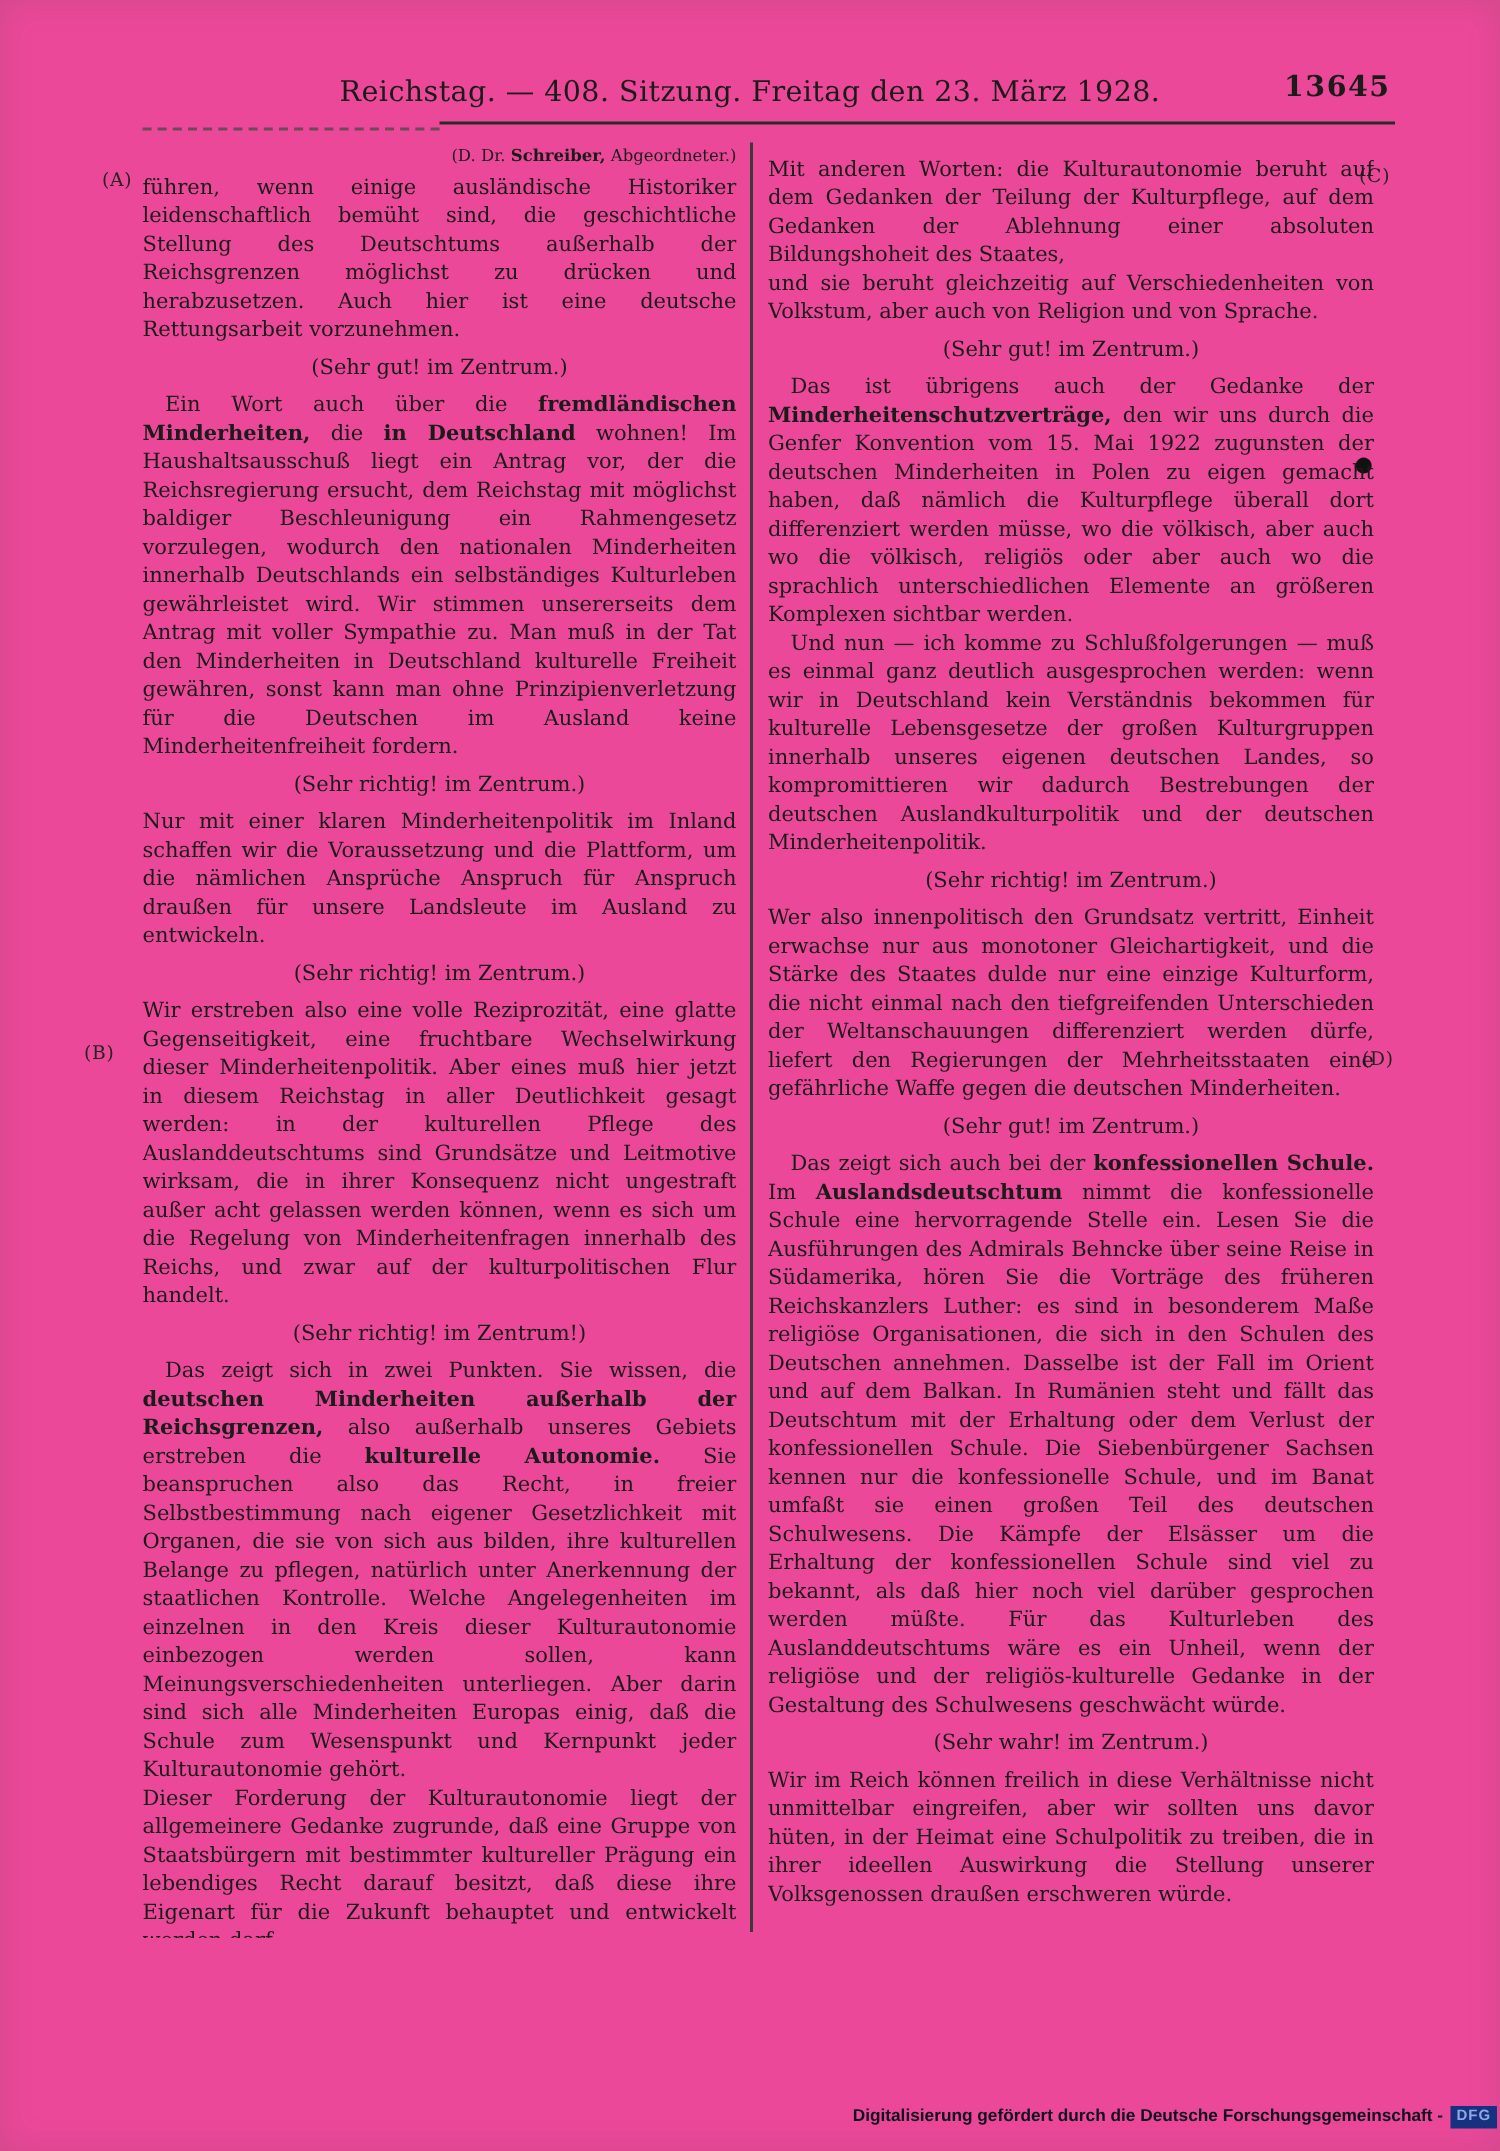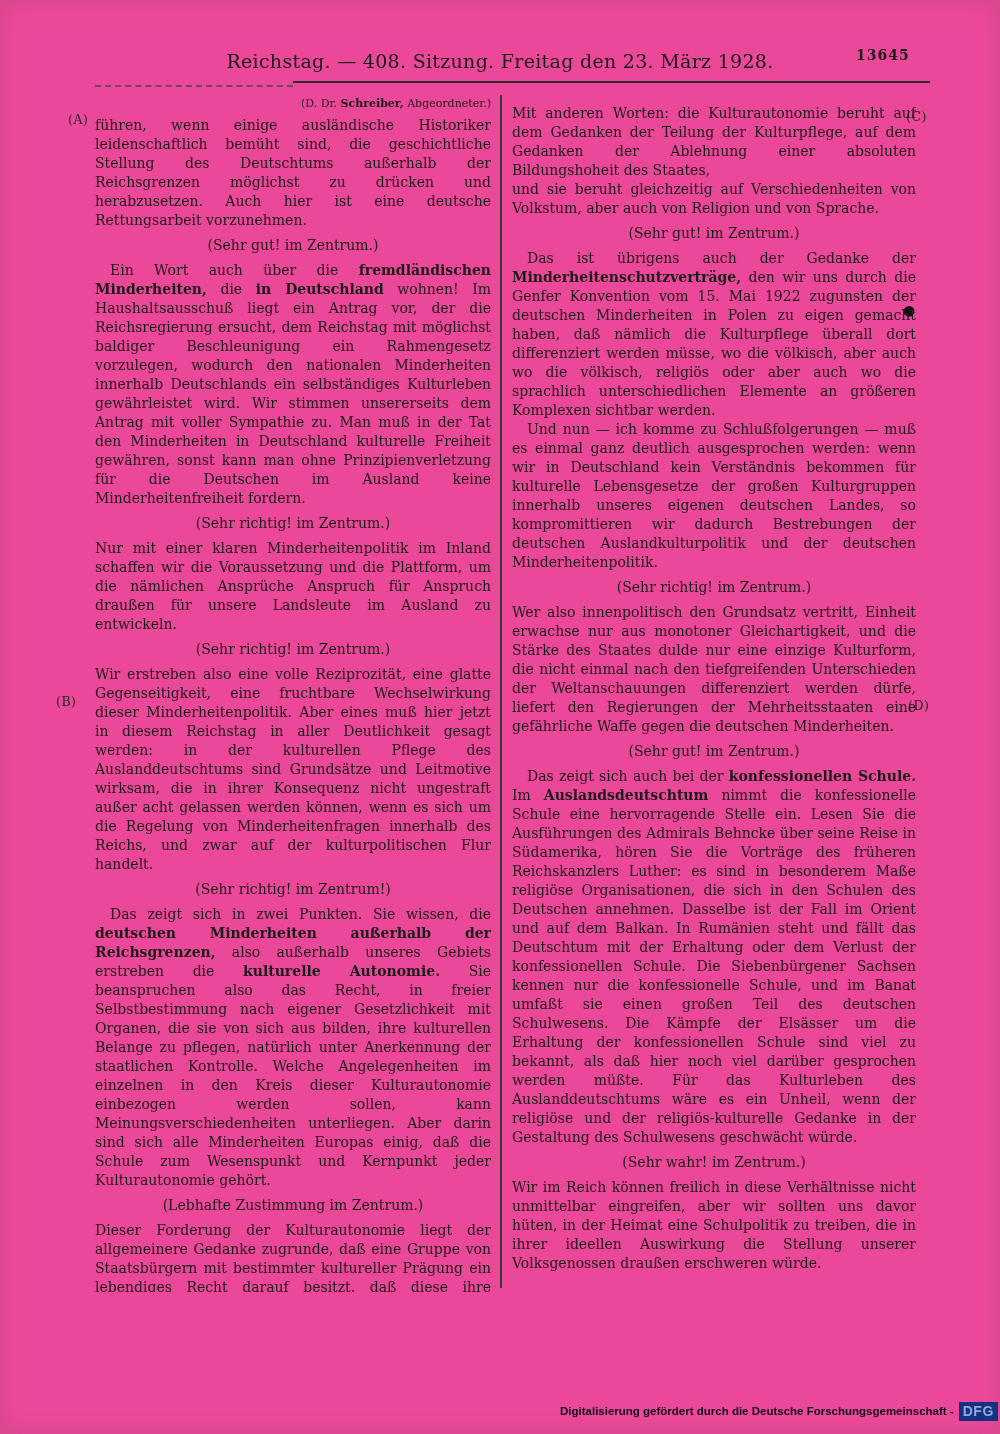--- a/index.html
+++ b/index.html
@@ -15,21 +15,21 @@
     background:#ec4899;
     box-shadow: inset 0 0 22px rgba(80,80,75,0.18);
   }
   .title {
     position:absolute; left:95px; top:50px; width:810px;
     text-align:center; font-size:19px; letter-spacing:0.3px;
     white-space:nowrap;
   }
   .page-number {
     position:absolute; left:856px; top:47px;
-    font-size:14px; font-weight:bold; letter-spacing:1px;
+    font-size:19px; font-weight:bold; letter-spacing:1px;
   }
   .rule-solid {
     position:absolute; left:293px; top:81px; width:637px; height:2px;
     background:#2a2a2a;
   }
   .rule-dashed {
     position:absolute; left:95px; top:85px; width:198px; height:0;
     border-top:2px dashed rgba(75,75,72,0.8);
   }
   .divider {
@@ -57,21 +57,21 @@
   .marker-d { left:908px; top:698px; }
   .margin-bullet { position:absolute; left:903px; top:302px; font-size:14px; color:#111; }
   .footer {
     position:absolute; right:2px; top:1401px; height:20px;
     display:flex; align-items:center; gap:5px;
     font-family:"Liberation Sans", sans-serif;
     font-size:11.5px; font-weight:bold; color:#10101e;
   }
   .dfg-badge {
     display:inline-block; background:#16317f; color:#8fa8e0;
-    font-size:14px; font-weight:bold; letter-spacing:0.6px;
+    font-size:10px; font-weight:bold; letter-spacing:0.6px;
     padding:2px 4px 3px 4px; line-height:1;
   }
 </style>
 </head>
 <body>
 
 <div class="page">
 
   <div class="title">Reichstag. — 408. Sitzung. Freitag den 23. März 1928.</div>
   <div class="page-number">13645</div>
@@ -90,21 +90,20 @@
       <p class="speaker"><span>(D. Dr. </span><span class="bold">Schreiber,</span><span> Abgeordneter.)</span></p>
       <p class="paragraph"><span>führen, wenn einige ausländische Historiker leidenschaftlich bemüht sind, die geschichtliche Stellung des Deutschtums außerhalb der Reichsgrenzen möglichst zu drücken und herabzusetzen. Auch hier ist eine deutsche Rettungsarbeit vorzunehmen.</span></p>
       <p class="interjection"><span>(Sehr gut! im Zentrum.)</span></p>
       <p class="paragraph indent"><span>Ein Wort auch über die </span><span class="bold">fremdländischen Minderheiten,</span><span> die </span><span class="bold">in Deutschland</span><span> wohnen! Im Haushaltsausschuß liegt ein Antrag vor, der die Reichsregierung ersucht, dem Reichstag mit möglichst baldiger Beschleunigung ein Rahmengesetz vorzulegen, wodurch den nationalen Minderheiten innerhalb Deutschlands ein selbständiges Kulturleben gewährleistet wird. Wir stimmen unsererseits dem Antrag mit voller Sympathie zu. Man muß in der Tat den Minderheiten in Deutschland kulturelle Freiheit gewähren, sonst kann man ohne Prinzipienverletzung für die Deutschen im Ausland keine Minderheitenfreiheit fordern.</span></p>
       <p class="interjection"><span>(Sehr richtig! im Zentrum.)</span></p>
       <p class="paragraph"><span>Nur mit einer klaren Minderheitenpolitik im Inland schaffen wir die Voraussetzung und die Plattform, um die nämlichen Ansprüche Anspruch für Anspruch draußen für unsere Landsleute im Ausland zu entwickeln.</span></p>
       <p class="interjection"><span>(Sehr richtig! im Zentrum.)</span></p>
       <p class="paragraph"><span>Wir erstreben also eine volle Reziprozität, eine glatte Gegenseitigkeit, eine fruchtbare Wechselwirkung dieser Minderheitenpolitik. Aber eines muß hier jetzt in diesem Reichstag in aller Deutlichkeit gesagt werden: in der kulturellen Pflege des Auslanddeutschtums sind Grundsätze und Leitmotive wirksam, die in ihrer Konsequenz nicht ungestraft außer acht gelassen werden können, wenn es sich um die Regelung von Minderheitenfragen innerhalb des Reichs, und zwar auf der kulturpolitischen Flur handelt.</span></p>
       <p class="interjection"><span>(Sehr richtig! im Zentrum!)</span></p>
       <p class="paragraph indent"><span>Das zeigt sich in zwei Punkten. Sie wissen, die </span><span class="bold">deutschen Minderheiten außerhalb der Reichsgrenzen,</span><span> also außerhalb unseres Gebiets erstreben die </span><span class="bold">kulturelle Autonomie.</span><span> Sie beanspruchen also das Recht, in freier Selbstbestimmung nach eigener Gesetzlichkeit mit Organen, die sie von sich aus bilden, ihre kulturellen Belange zu pflegen, natürlich unter Anerkennung der staatlichen Kontrolle. Welche Angelegenheiten im einzelnen in den Kreis dieser Kulturautonomie einbezogen werden sollen, kann Meinungsverschiedenheiten unterliegen. Aber darin sind sich alle Minderheiten Europas einig, daß die Schule zum Wesenspunkt und Kernpunkt jeder Kulturautonomie gehört.</span></p>
-      <p class="interjection"><span>(Lebhafte Zustimmung im Zentrum.)</span></p>
       <p class="paragraph"><span>Dieser Forderung der Kulturautonomie liegt der allgemeinere Gedanke zugrunde, daß eine Gruppe von Staatsbürgern mit bestimmter kultureller Prägung ein lebendiges Recht darauf besitzt, daß diese ihre Eigenart für die Zukunft behauptet und entwickelt werden darf,</span></p>
     </div>
   <div class="col col-right">
       <p class="paragraph"><span>Mit anderen Worten: die Kulturautonomie beruht auf dem Gedanken der Teilung der Kulturpflege, auf dem Gedanken der Ablehnung einer absoluten Bildungshoheit des Staates,</span></p>
       <p class="paragraph"><span>und sie beruht gleichzeitig auf Verschiedenheiten von Volkstum, aber auch von Religion und von Sprache.</span></p>
       <p class="interjection"><span>(Sehr gut! im Zentrum.)</span></p>
       <p class="paragraph indent"><span>Das ist übrigens auch der Gedanke der </span><span class="bold">Minderheitenschutzverträge,</span><span> den wir uns durch die Genfer Konvention vom 15. Mai 1922 zugunsten der deutschen Minderheiten in Polen zu eigen gemacht haben, daß nämlich die Kulturpflege überall dort differenziert werden müsse, wo die völkisch, aber auch wo die völkisch, religiös oder aber auch wo die sprachlich unterschiedlichen Elemente an größeren Komplexen sichtbar werden.</span></p>
       <p class="paragraph indent"><span>Und nun — ich komme zu Schlußfolgerungen — muß es einmal ganz deutlich ausgesprochen werden: wenn wir in Deutschland kein Verständnis bekommen für kulturelle Lebensgesetze der großen Kulturgruppen innerhalb unseres eigenen deutschen Landes, so kompromittieren wir dadurch Bestrebungen der deutschen Auslandkulturpolitik und der deutschen Minderheitenpolitik.</span></p>
       <p class="interjection"><span>(Sehr richtig! im Zentrum.)</span></p>
       <p class="paragraph"><span>Wer also innenpolitisch den Grundsatz vertritt, Einheit erwachse nur aus monotoner Gleichartigkeit, und die Stärke des Staates dulde nur eine einzige Kulturform, die nicht einmal nach den tiefgreifenden Unterschieden der Weltanschauungen differenziert werden dürfe, liefert den Regierungen der Mehrheitsstaaten eine gefährliche Waffe gegen die deutschen Minderheiten.</span></p>

